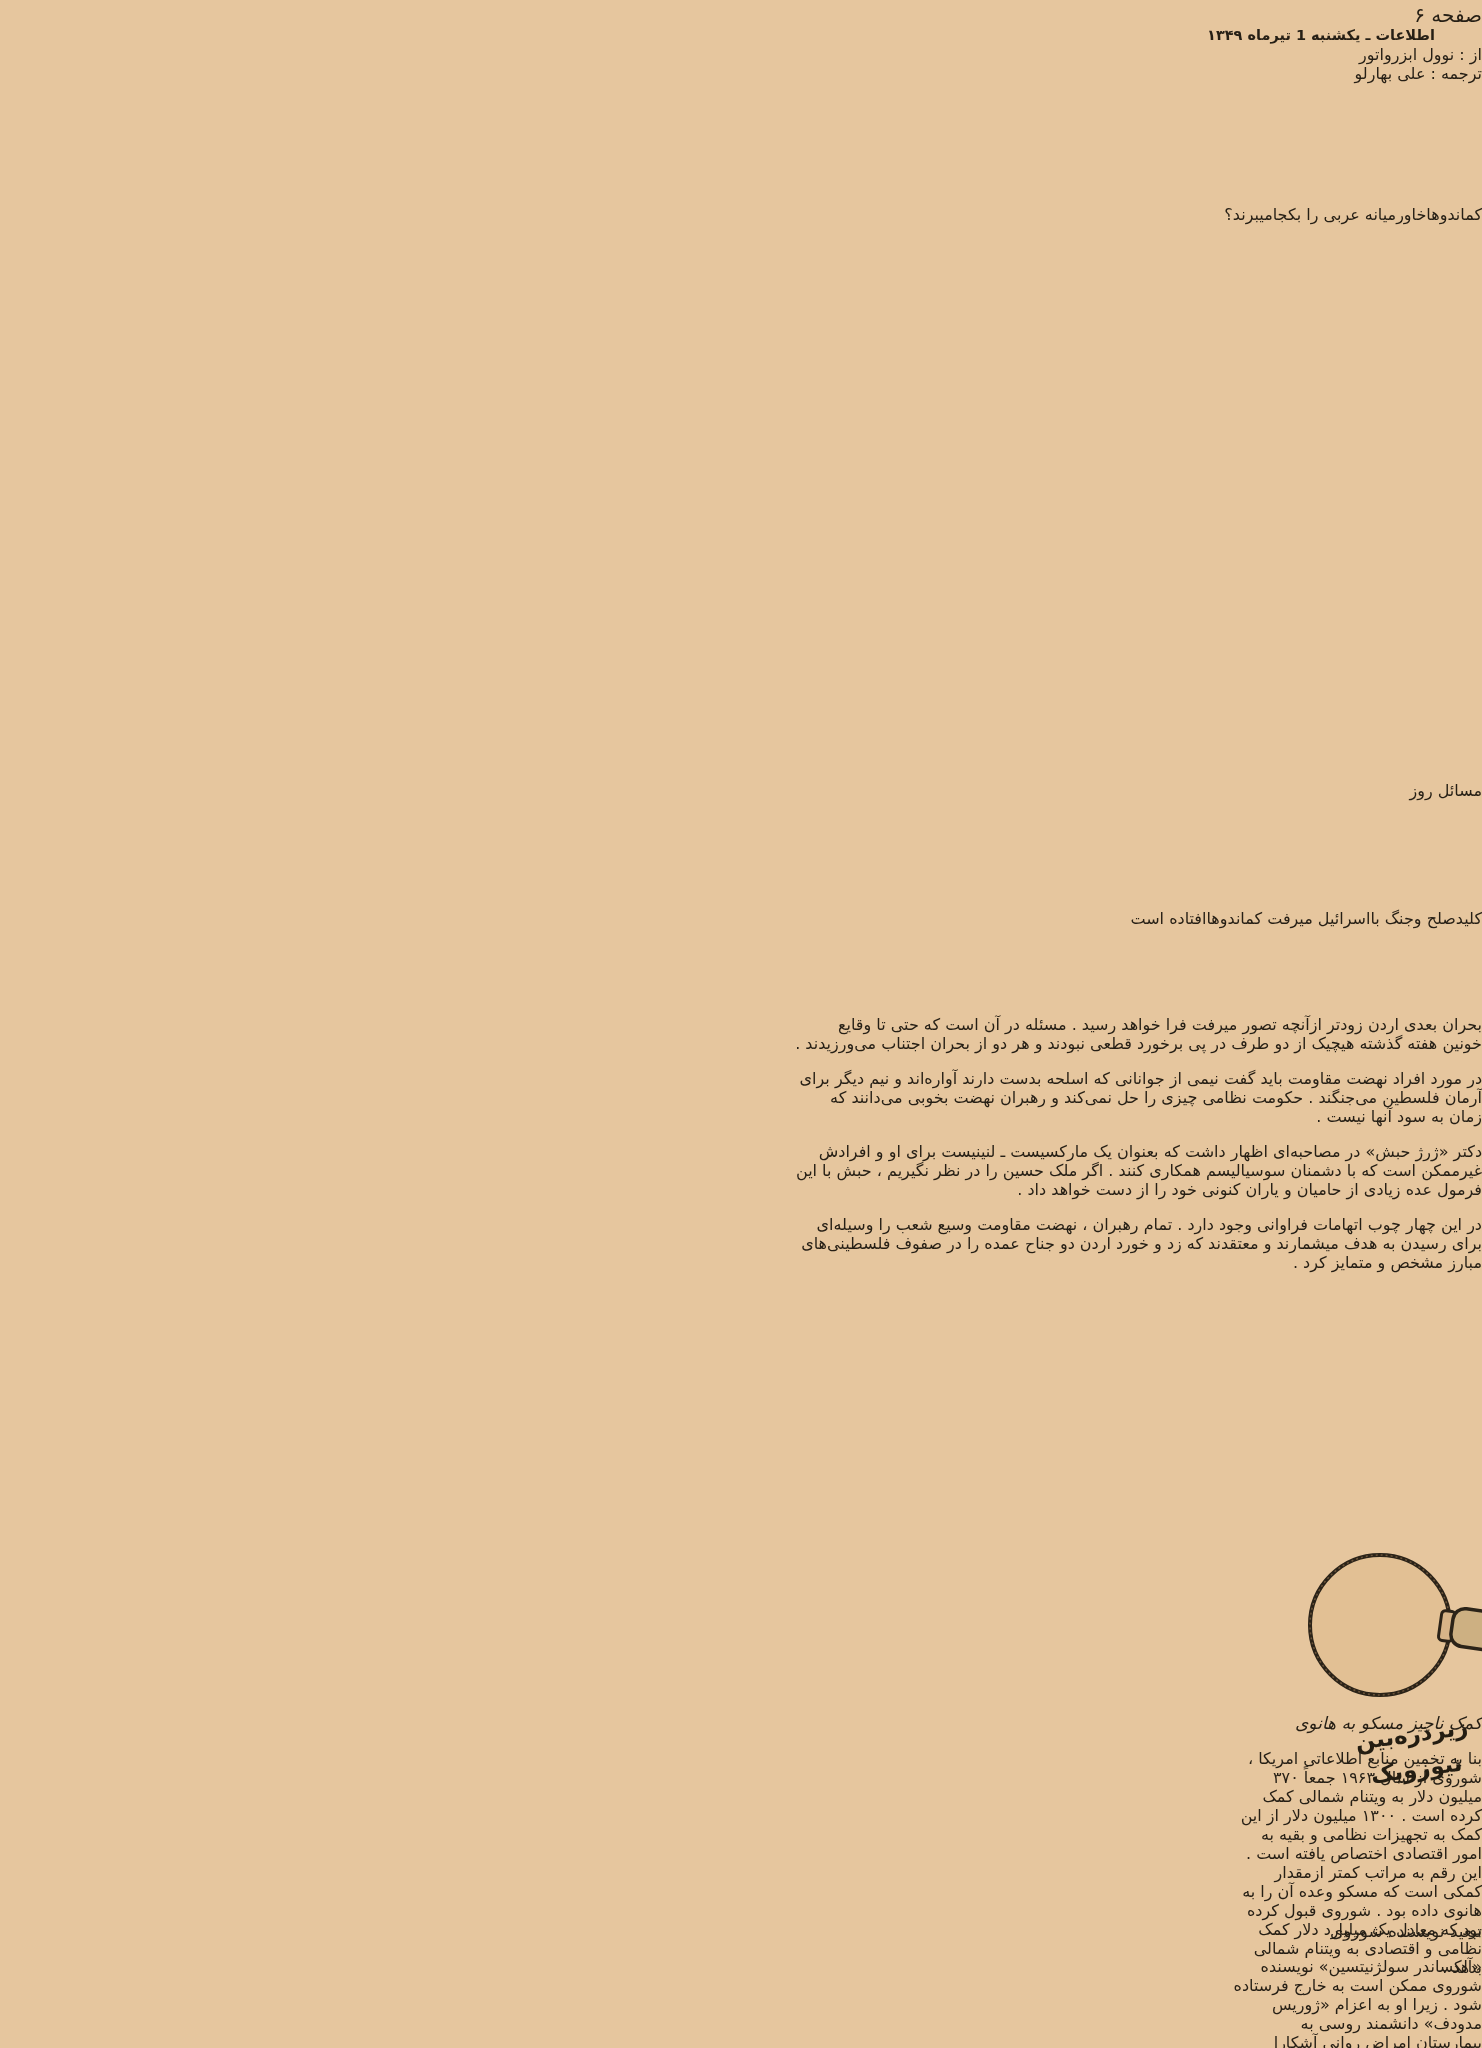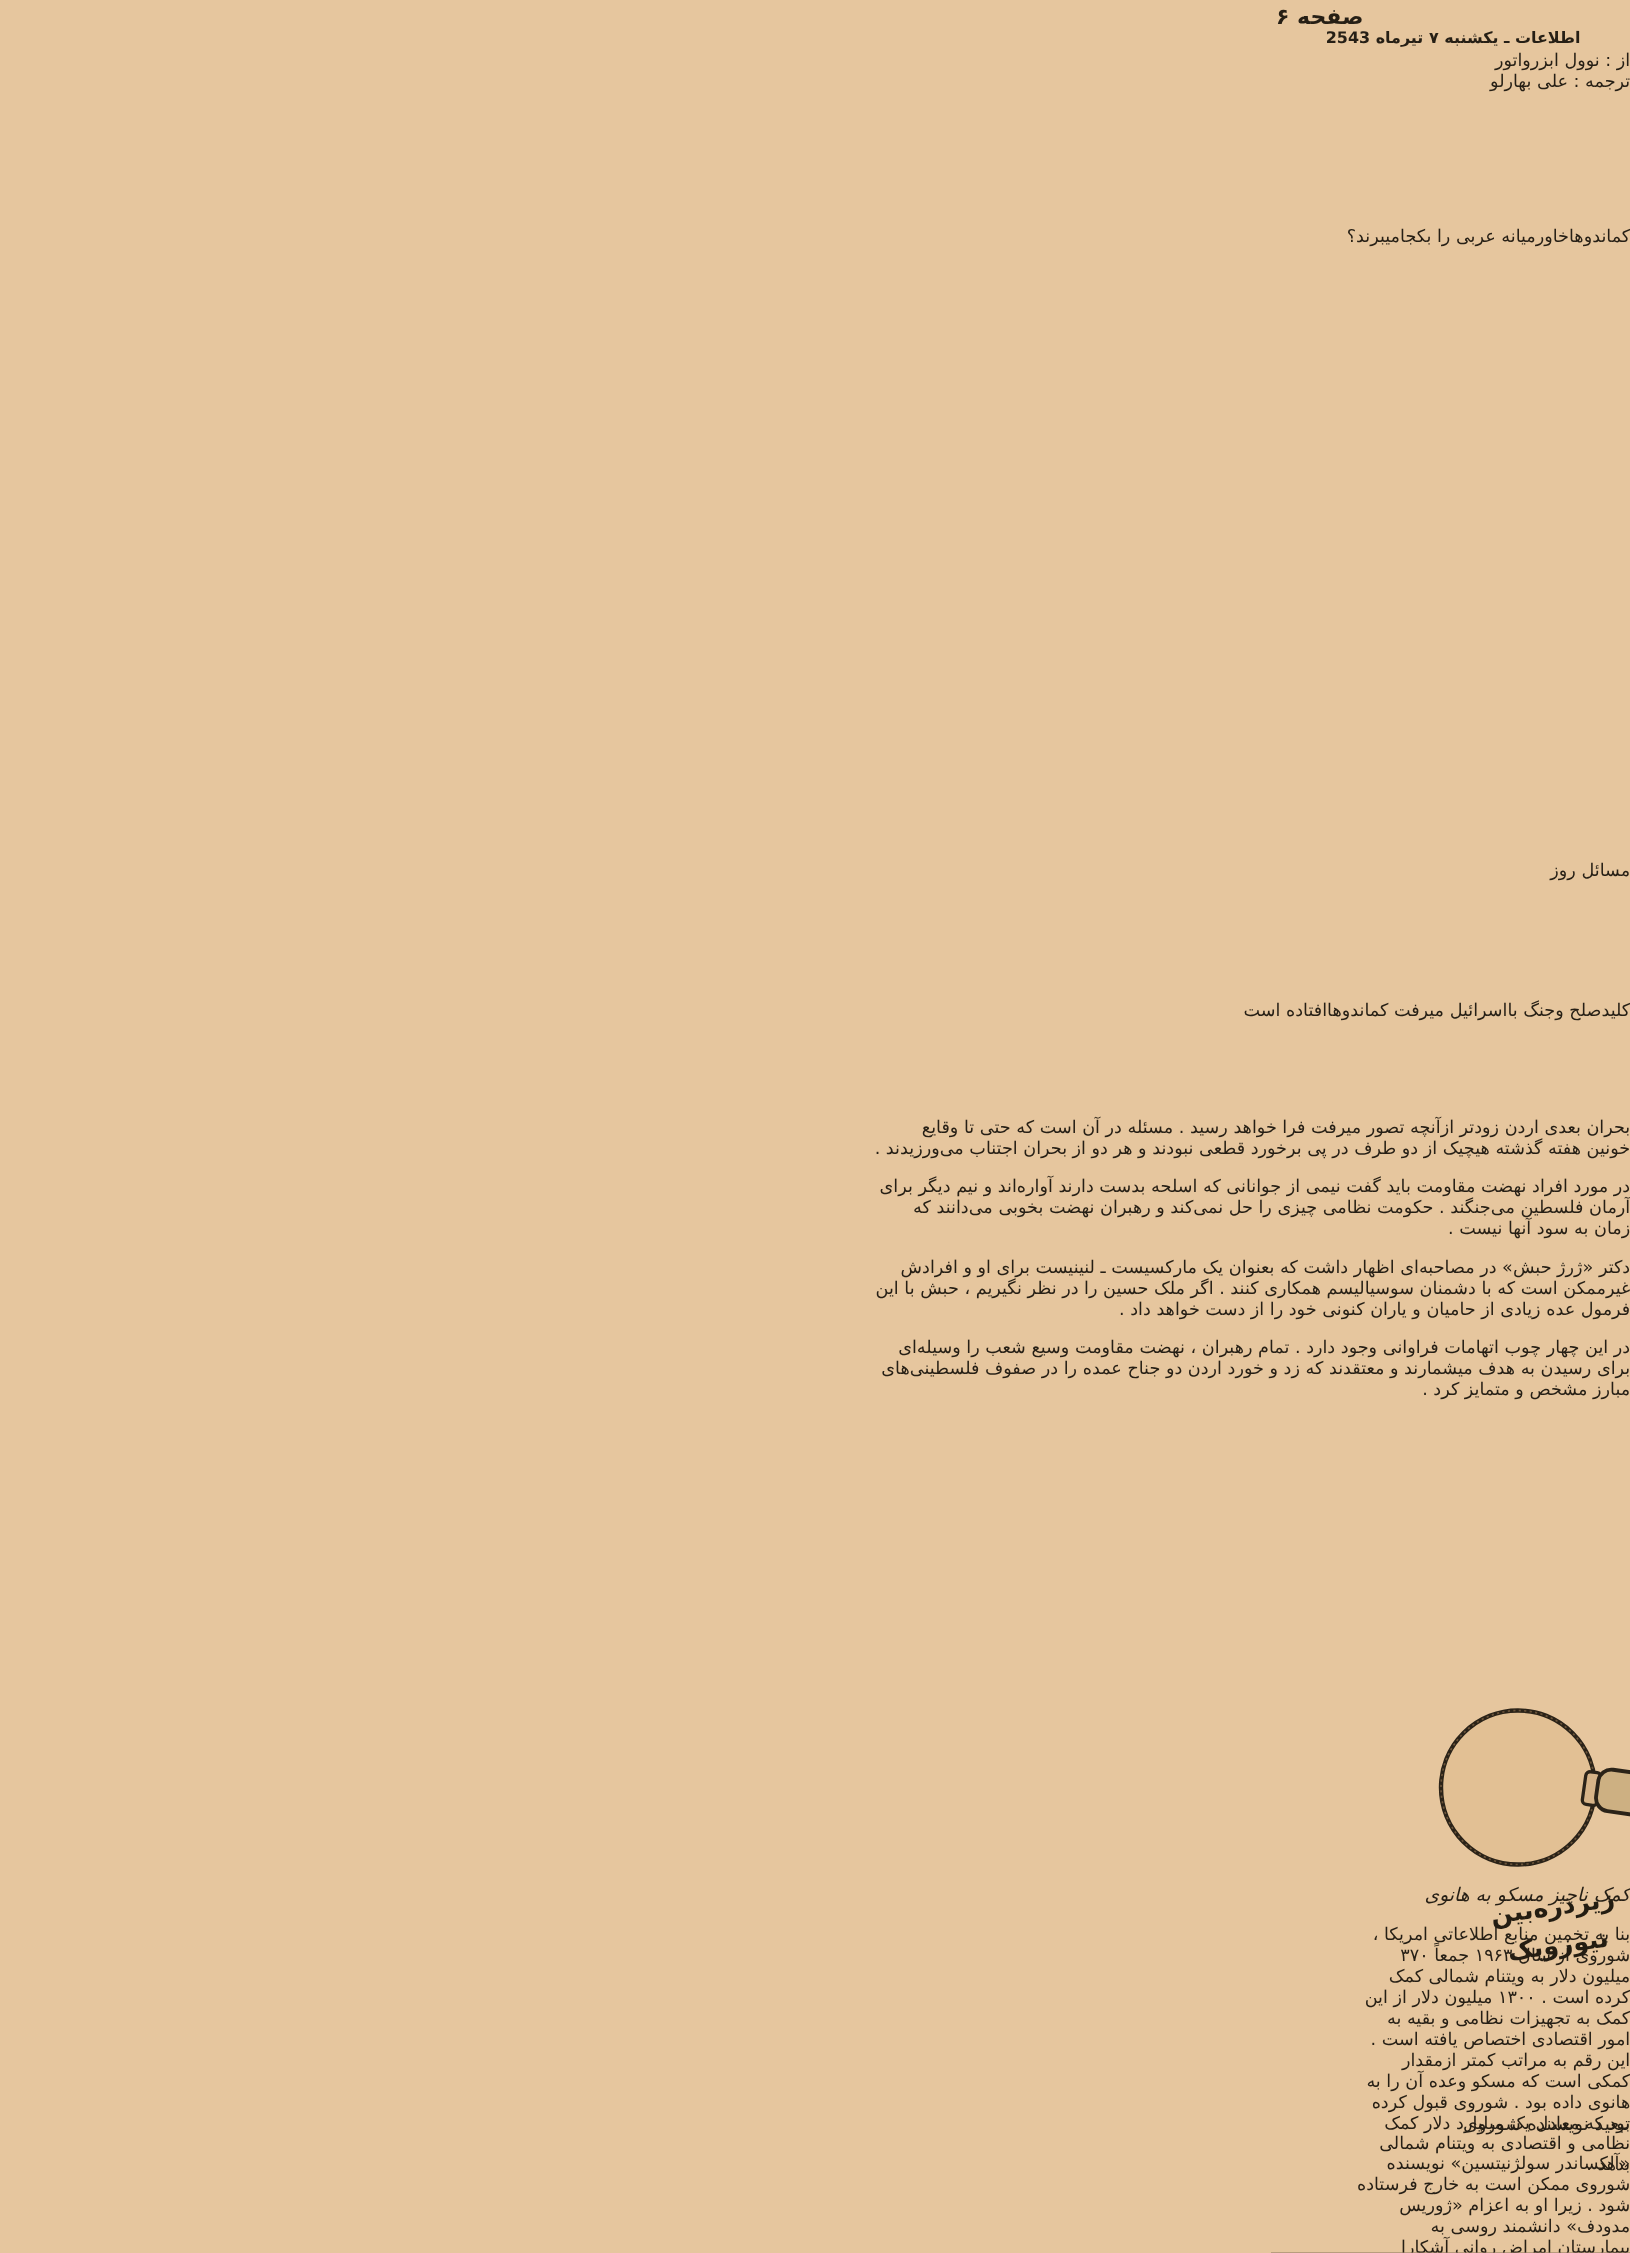--- a/index.html
+++ b/index.html
@@ -32,22 +32,22 @@
   .boxtitle{font-weight:bold;text-align:center;line-height:1.3;}
   .fadedbox{border:1px solid rgba(120,92,60,.55);background:rgba(246,233,208,.35);}
   .fadedbox i{display:block;height:8px;margin:14px 18px 0;background:rgba(140,110,75,.18);border-radius:4px;filter:blur(1px);}
 </style>
 </head>
 <body>
 
 <div class="page">
 
   <div class="rule" style="right:598px;top:30px;width:322px;height:2.5px;"></div>
-  <div class="abs" style="right:598px;top:36px;width:322px;text-align:left;font-weight:bold;font-size:20px;">صفحه ۶</div>
-  <div class="abs" style="right:598px;top:63px;width:322px;text-align:center;font-weight:bold;font-size:14.5px;">اطلاعات ـ یکشنبه ۷ تیرماه 2543</div>
+  <div class="abs" style="right:598px;top:36px;width:322px;text-align:right;font-weight:normal;font-size:20px;">صفحه ۶</div>
+  <div class="abs" style="right:598px;top:63px;width:322px;text-align:center;font-weight:bold;font-size:14.5px;">اطلاعات ـ یکشنبه 1 تیرماه ۱۳۴۹</div>
   <div class="rule" style="right:598px;top:87px;width:322px;height:2.5px;"></div>
 
   <div class="abs credit" style="left:122px;top:34px;width:240px;">
     <div>از : نوول ابزرواتور</div>
     <div>ترجمه : علی بهارلو</div>
   </div>
   <div class="abs fadedbox" style="left:24px;top:92px;width:300px;height:122px;">
     <i></i><i></i><i></i>
   </div>
 

